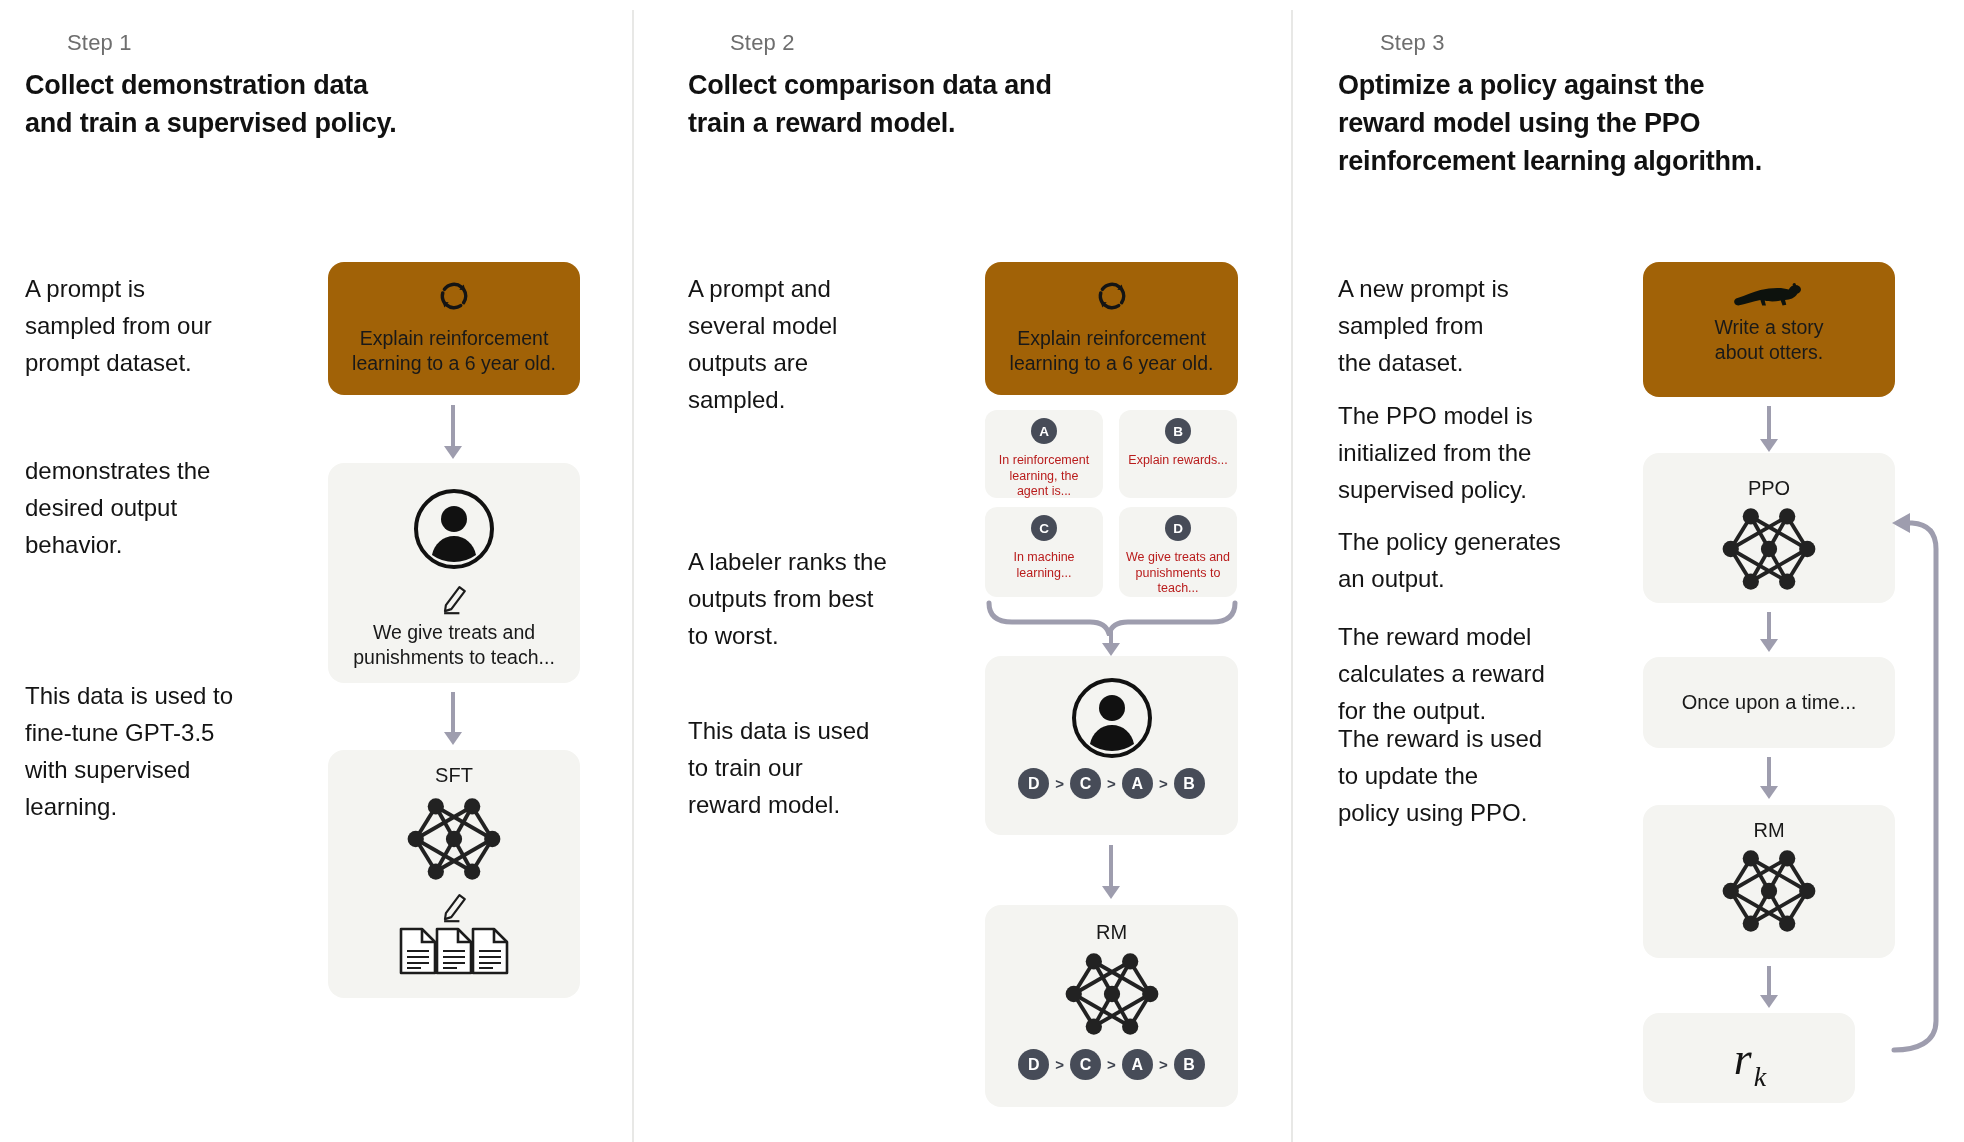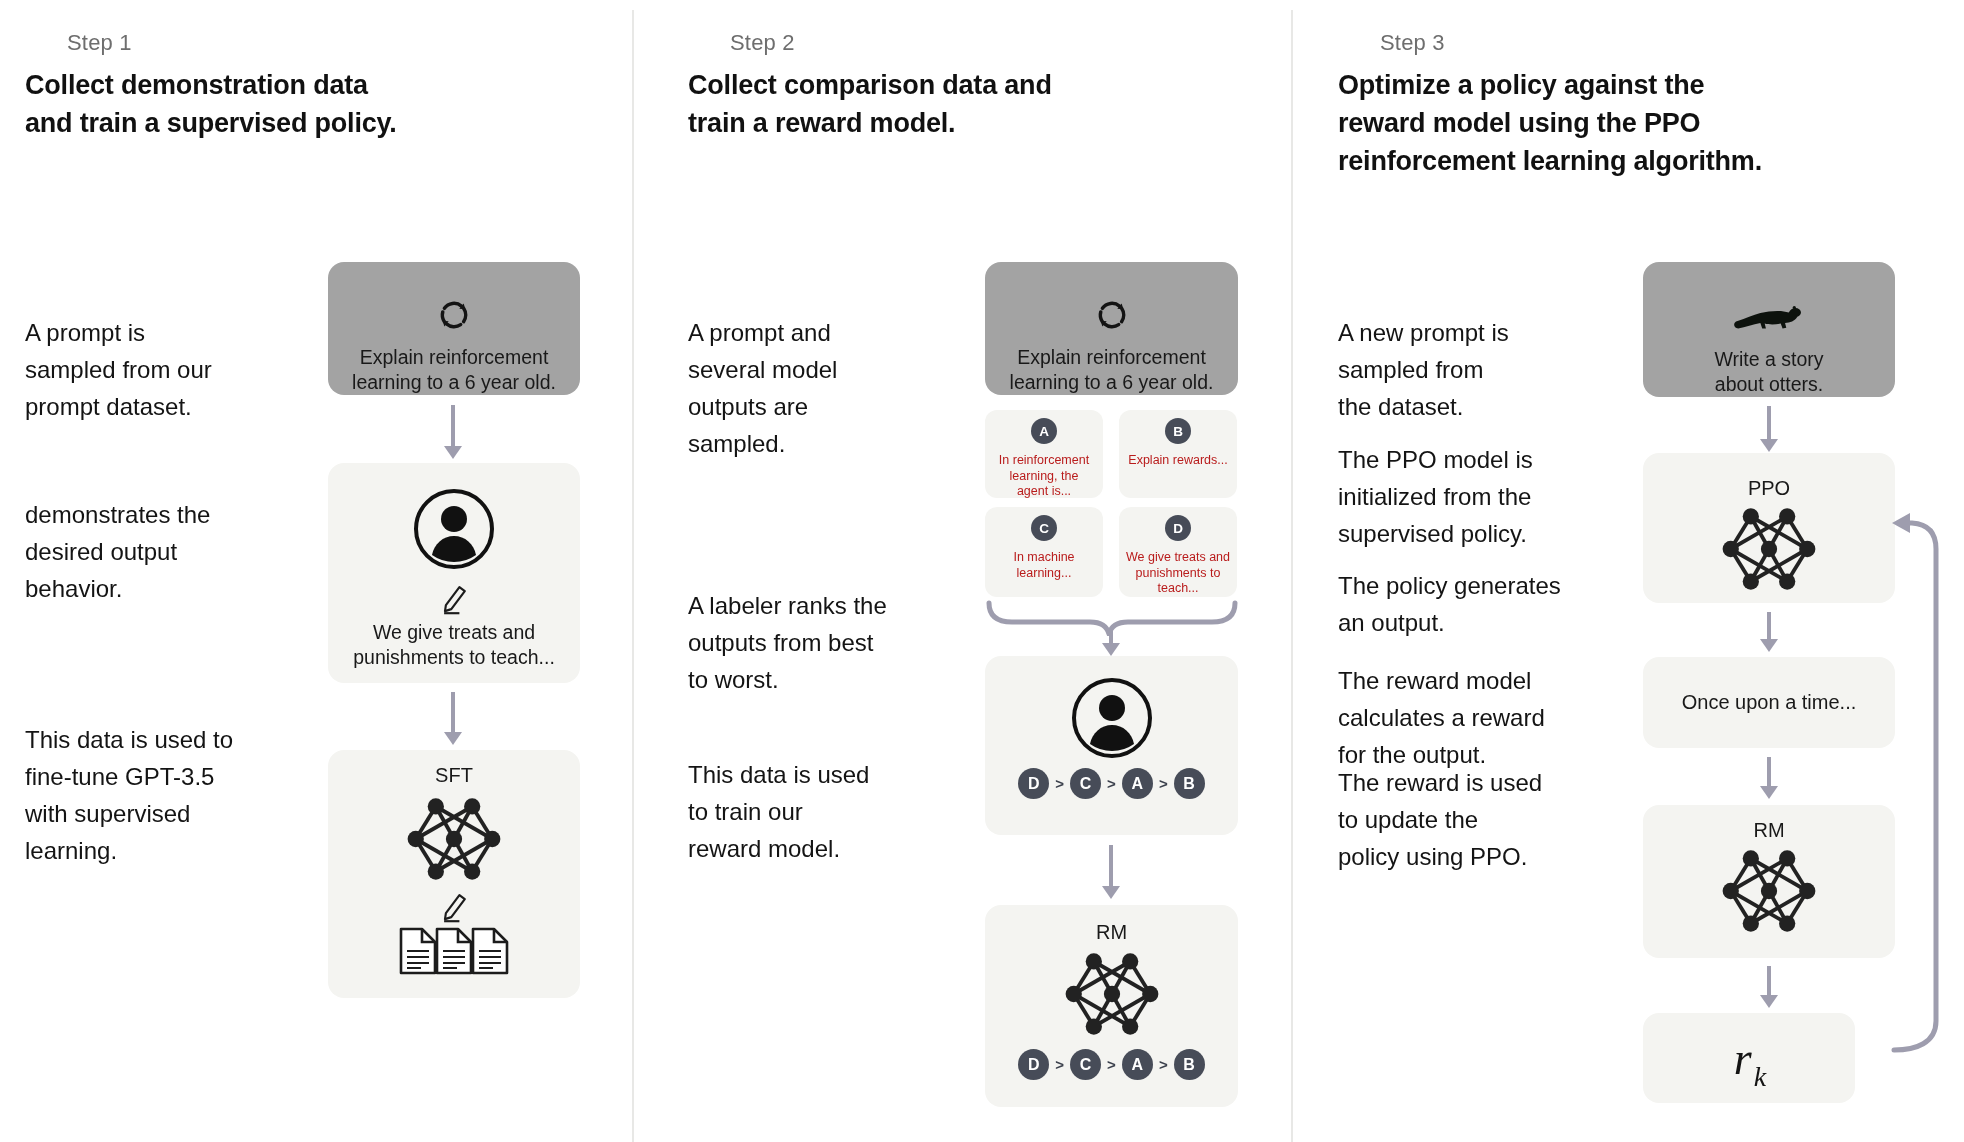--- a/index.html
+++ b/index.html
@@ -1,23 +1,23 @@
 <!DOCTYPE html>
 <html><head>
 <meta charset="utf-8">
 <style>
   html,body{margin:0;padding:0;background:#ffffff;}
   .canvas{position:relative;width:1964px;height:1142px;background:#ffffff;overflow:hidden;
           font-family:"Liberation Sans","DejaVu Sans",sans-serif;color:#191919;}
   .divider{position:absolute;top:10px;bottom:0;width:2px;background:#e8e8e6;}
   .step-label{position:absolute;font-size:22px;color:#6e6e6e;letter-spacing:.2px;margin-left:42px;}
   .title{position:absolute;font-size:27px;font-weight:700;line-height:38px;color:#111;letter-spacing:-.2px;}
-  .caption{position:absolute;font-size:24px;line-height:37px;color:#141414;margin-top:44px;}
+  .caption{position:absolute;font-size:24px;line-height:37px;color:#141414;}
   .box{position:absolute;border-radius:16px;background:#f4f4f1;display:flex;flex-direction:column;align-items:center;}
-  .box.green{background:#a3a3a3;justify-content:flex-end;}
+  .box.green{background:#a16207;}
   .boxtext{font-size:19.5px;line-height:25px;text-align:center;color:#191919;}
   .model-label{font-size:20px;color:#191919;}
   .card{position:absolute;background:#f4f4f1;border-radius:12px;display:flex;flex-direction:column;align-items:center;}
   .card-text{font-size:12.5px;line-height:15.5px;text-align:center;color:#b91c1c;margin-top:9px;}
   .badge{border-radius:50%;background:#474c58;color:#ffffff;display:flex;align-items:center;justify-content:center;font-weight:700;flex:0 0 auto;}
   .badge.sm{width:26px;height:26px;font-size:13.5px;margin-top:8px;}
   .badge.lg{width:31px;height:31px;font-size:16px;}
   .rank{display:flex;align-items:center;gap:6px;}
   .rank .sep{font-size:15px;font-weight:700;color:#3c414d;}
   .arrow{position:absolute;width:4px;background:#9e9dae;}
@@ -301,21 +301,21 @@
   <div class="caption" style="left:1338px;top:720px;width:310px">
     <div>The reward is used</div>
     <div>to update the</div>
     <div>policy using PPO.</div>
   </div>
 
   <div class="box green" style="left:1643px;top:262px;width:252px;height:135px">
     <svg width="74" height="40" style="margin-top:13px">
         <use href="#sym-otter"></use>
       </svg>
-    <div class="boxtext" style="margin-top:9px">
+    <div class="boxtext" style="">
       <div>Write a story</div>
       <div>about otters.</div>
     </div>
   </div>
 
   <div class="arrow" style="left:1767px;top:406px;height:33px"></div>
 
   <div class="box" style="left:1643px;top:453px;width:252px;height:150px">
     <div class="model-label" style="margin-top:24px">PPO</div>
     <svg width="100" height="88" style="margin-top:5px">

